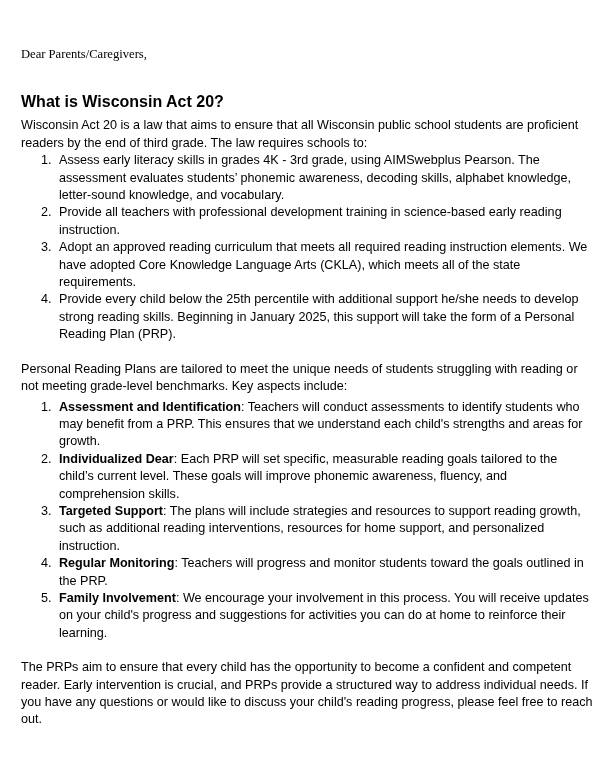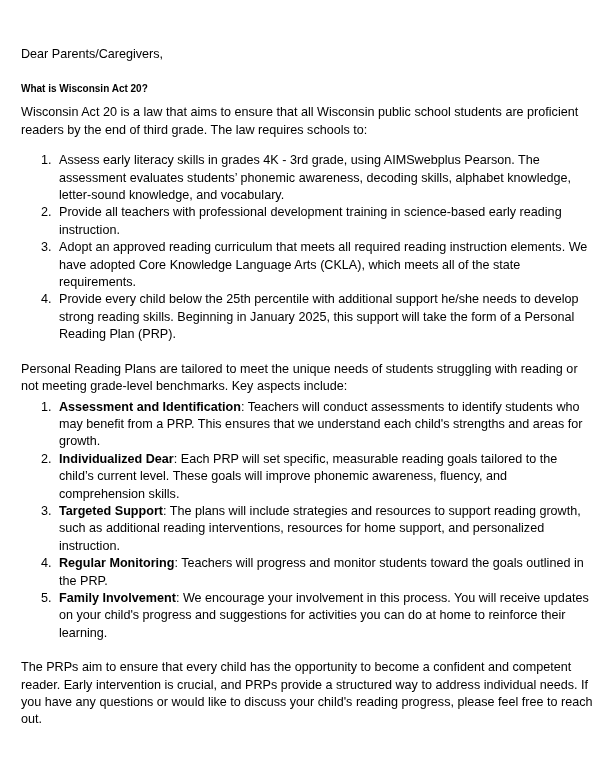--- a/index.html
+++ b/index.html
@@ -5,29 +5,29 @@
   html, body { margin: 0; padding: 0; background: #ffffff; }
   body {
     width: 608px; height: 773px; overflow: hidden;
     font-family: "Liberation Sans", sans-serif;
     color: #000000;
     font-size: 12.6px;
     line-height: 17.4px;
   }
   .page { position: relative; padding: 46px 14px 0 21px; }
   p { margin: 0; }
-  .greeting { margin-bottom: 17px; }
+  .greeting { margin-bottom: 30px; font-family: Liberation Serif, serif; }
   .intro { margin-bottom: 17px; }
   h2 {
-    font-size: 10px; font-weight: bold; margin: 0 0 6px 0; line-height: 18px;
+    font-size: 16px; font-weight: bold; margin: 0 0 6px 0; line-height: 18px;
   }
   ol { margin: 0; padding: 0; list-style: none; }
   ol li { position: relative; padding-left: 38px; }
   ol li .num { position: absolute; left: 20px; top: 0; }
-  .sec1-body { margin-bottom: 13px; }
+  .sec1-body { margin-bottom: 0; }
   .sec1-list { margin-bottom: 17px; }
   .sec2-body { margin-bottom: 3px; }
   .sec2-list { margin-bottom: 17px; }
   .sec3-body { margin-bottom: 17px; }
   .lead { font-weight: bold; }
 </style>
 </head>
 <body>
 
 <div class="page">

